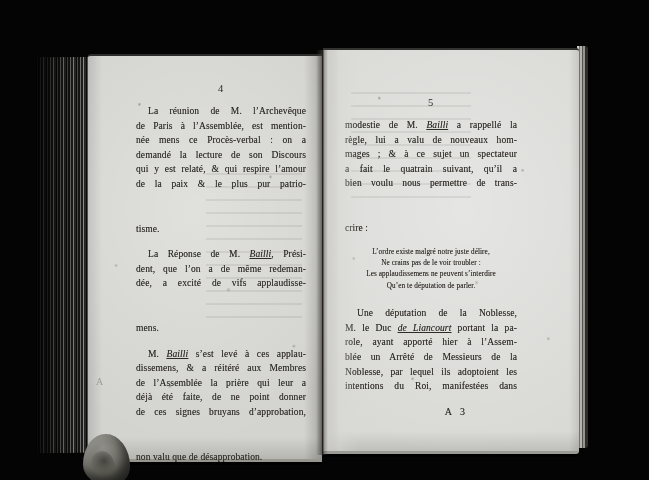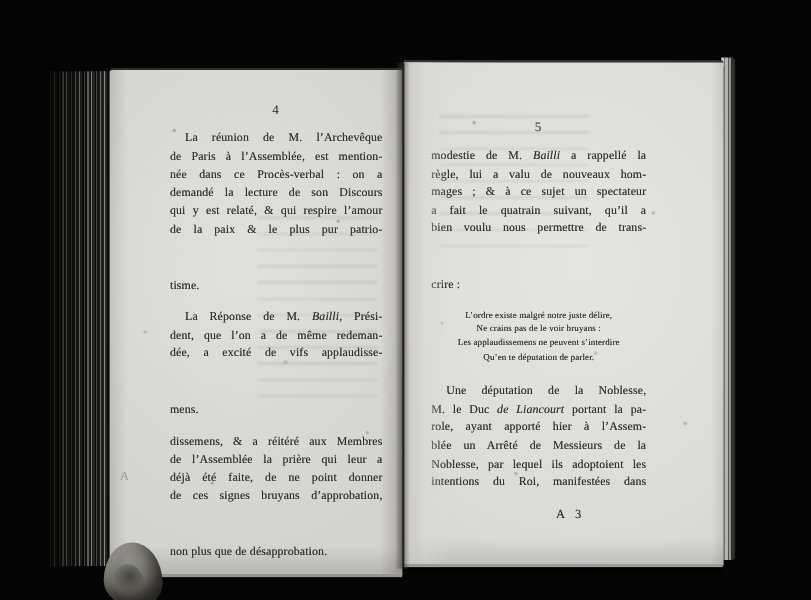--- a/index.html
+++ b/index.html
@@ -101,21 +101,21 @@
     text-align:center;text-align-last:center;letter-spacing:.1px;
   }
   .signature{
     font-size:10px;line-height:14px;padding-left:58%;letter-spacing:3px;
     text-shadow:0 0 .5px rgba(47,44,39,.5);
   }
   .ghost-a{
     position:absolute;left:8px;top:320px;z-index:4;
     font-size:10px;color:rgba(58,55,50,.35);
   }
-  i{font-style:italic;}
+  i{font-style:italic;text-decoration:underline;}
   
   .thumb{
     position:absolute;left:83px;top:434px;width:47px;height:52px;z-index:8;
     background:radial-gradient(circle at 42% 26%, #8f8f89, #68675f 52%, #454540 82%, #33332f);
     border-radius:48% 52% 42% 58% / 58% 62% 38% 42%;
     box-shadow:inset -7px -9px 10px rgba(0,0,0,.5), inset 4px 3px 6px rgba(255,255,255,.14);
   }
   .thumb::after{
     content:"";position:absolute;left:9px;top:17px;width:22px;height:26px;
     background:radial-gradient(circle at 60% 40%, rgba(25,25,22,.55), rgba(0,0,0,0) 70%);
@@ -133,38 +133,39 @@
 
   <div class="page page-left">
     <div class="specks"></div>
     <div class="showthrough st-left"></div>
     <div class="ghost-a">A</div>
     <div class="textblock tb-left">
       <div class="pagenum">4</div>
       <div class="para">
         <div class="line indent">La réunion de M. l’Archevêque</div>
         <div class="line">de Paris à l’Assemblée, est mention-</div>
-        <div class="line">née dans ce Procès-verbal : on a</div>
+        <div class="line">née mens ce Procès-verbal : on a</div>
         <div class="line">demandé la lecture de son Discours</div>
         <div class="line">qui y est relaté, &amp; qui respire l’amour</div>
         <div class="line">de la paix &amp; le plus pur patrio-</div>
         <div class="line endline">tisme.</div>
       </div>
       <div class="para">
         <div class="line indent">La Réponse de M. <i>Bailli</i>, Prési-</div>
         <div class="line">dent, que l’on a de même redeman-</div>
         <div class="line">dée, a excité de vifs applaudisse-</div>
         <div class="line endline">mens.</div>
       </div>
       <div class="para">
+        <div class="line indent">M. <i>Bailli</i> s’est levé à ces applau-</div>
         <div class="line">dissemens, &amp; a réitéré aux Membres</div>
         <div class="line">de l’Assemblée la prière qui leur a</div>
         <div class="line">déjà été faite, de ne point donner</div>
         <div class="line">de ces signes bruyans d’approbation,</div>
-        <div class="line endline">non plus que de désapprobation.</div>
+        <div class="line endline">non valu que de désapprobation.</div>
       </div>
     </div>
   </div>
 
   <div class="gutter"></div>
 
   <div class="page page-right">
     <div class="specks"></div>
     <div class="showthrough st-right"></div>
     <div class="textblock tb-right">
@@ -172,21 +173,21 @@
       <div class="para">
         <div class="line">modestie de M. <i>Bailli</i> a rappellé la</div>
         <div class="line">règle, lui a valu de nouveaux hom-</div>
         <div class="line">mages ; &amp; à ce sujet un spectateur</div>
         <div class="line">a fait le quatrain suivant, qu’il a</div>
         <div class="line">bien voulu nous permettre de trans-</div>
         <div class="line endline">crire :</div>
       </div>
       <div class="quatrain">
         <div class="line">L’ordre existe malgré notre juste délire,</div>
-        <div class="line">Ne crains pas de le voir bruyans :</div>
+        <div class="line">Ne crains pas de le voir troubler :</div>
         <div class="line">Les applaudissemens ne peuvent s’interdire</div>
         <div class="line">Qu’en te députation de parler.</div>
       </div>
       <div class="para">
         <div class="line indent">Une députation de la Noblesse,</div>
         <div class="line">M. le Duc <i>de Liancourt</i> portant la pa-</div>
         <div class="line">role, ayant apporté hier à l’Assem-</div>
         <div class="line">blée un Arrêté de Messieurs de la</div>
         <div class="line">Noblesse, par lequel ils adoptoient les</div>
         <div class="line">intentions du Roi, manifestées dans</div>

